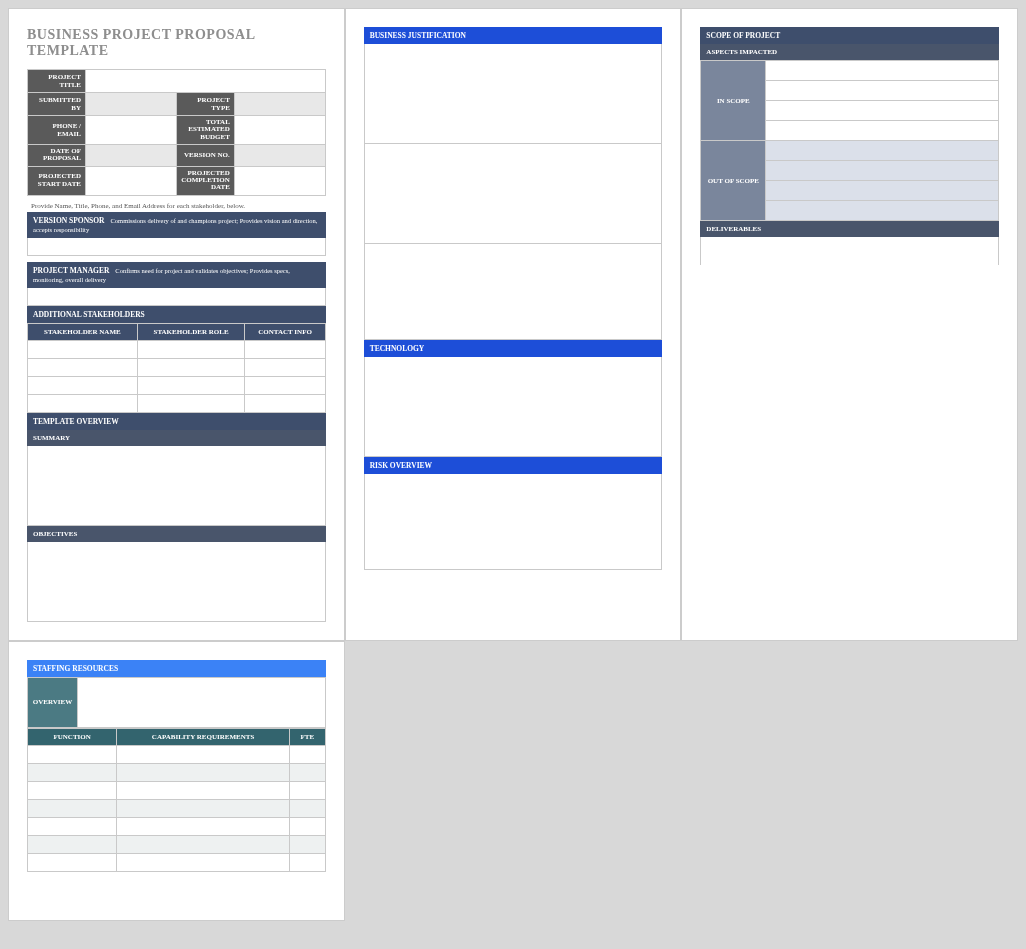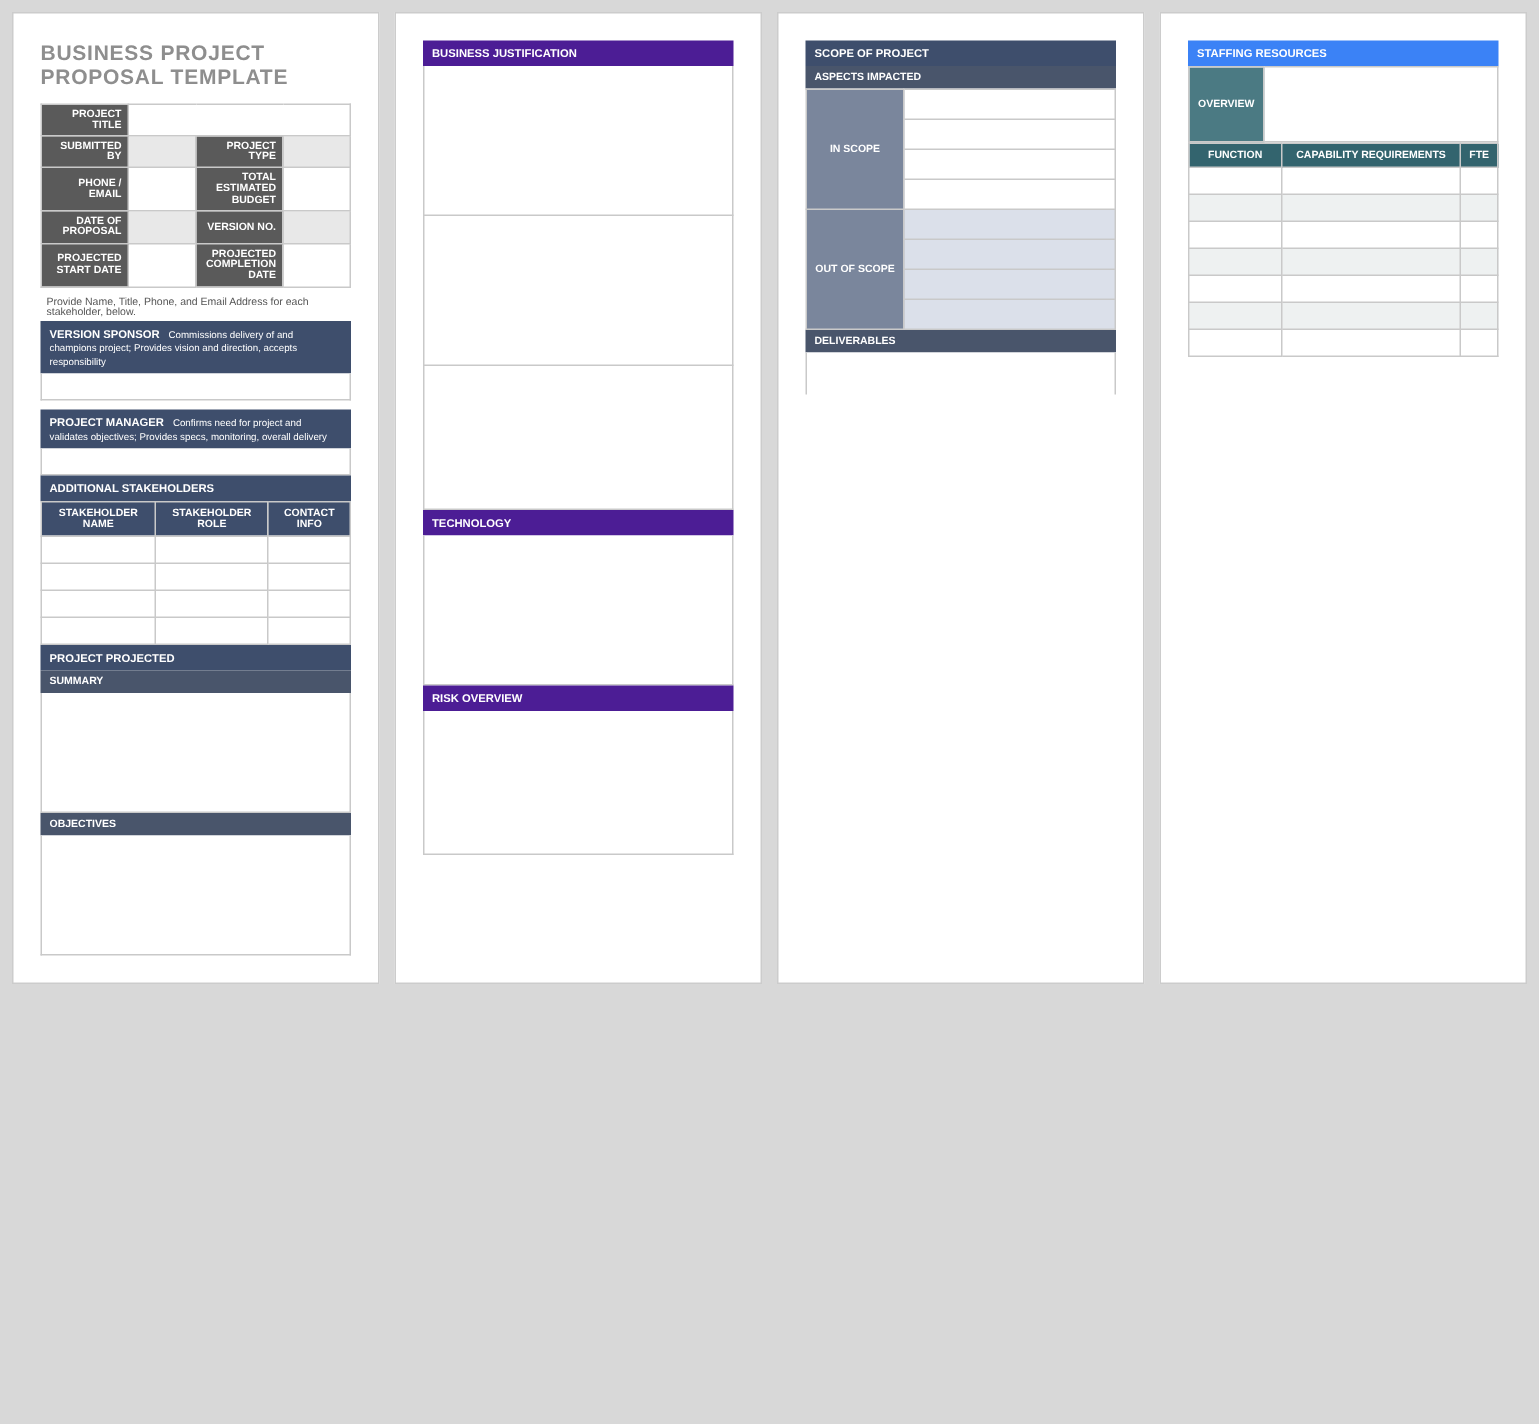--- a/index.html
+++ b/index.html
@@ -3,25 +3,26 @@
 <meta charset="utf-8">
 <style>
   * { box-sizing: border-box; margin: 0; padding: 0; }
   body {
     font-family: Arial, Helvetica, sans-serif;
     background: #d8d8d8;
     padding: 8px;
   }
   .page-grid {
     display: grid;
-    grid-template-columns: 1fr 1fr 1fr 1fr;
+    grid-template-columns: 1fr 1fr 1fr;
     grid-template-rows: auto auto;
-    gap: 10px;
+    gap: 0;
     width: 1010px;
     margin: 0 auto;
+    font-family: Liberation Serif, serif;
   }
   .page {
     background: #fff;
     border: 1px solid #ccc;
     padding: 18px;
     min-height: 300px;
   }
   .doc-title {
     color: #8e8e8e;
     font-weight: bold;
@@ -63,21 +64,21 @@
     font-weight: bold;
     padding: 4px 6px;
   }
   .bar.sub { font-size: 7px; font-weight: bold; }
   .bar .desc {
     font-weight: normal;
     font-size: 6.5px;
     margin-left: 6px;
   }
   .bar.teal { background: #3b82f6; }
-  .bar.slate { background: #4c1d95; }
+  .bar.slate { background: #1d4ed8; }
 
   .gap-row {
     background: #fff;
     height: 18px;
     border: 1px solid #c9c9c9;
     border-top: none;
   }
 
   
   .stk-head th {
@@ -242,21 +243,21 @@
             <td></td>
           </tr>
       <tr class="stk-row">
             <td></td>
             <td></td>
             <td></td>
           </tr>
     </tbody>
       </table>
 
-    <div class="bar mt">PROJECT PROJECTED</div>
+    <div class="bar mt">TEMPLATE OVERVIEW</div>
     <div class="bar sub" style="background:#49556b">SUMMARY</div>
     <div class="text-area"></div>
     <div class="bar sub" style="background:#49556b">OBJECTIVES</div>
     <div class="text-area"></div>
   </div>
 
   <div class="page">
     <div class="bar slate">BUSINESS JUSTIFICATION</div>
     <div class="text-area taller"></div>
 

